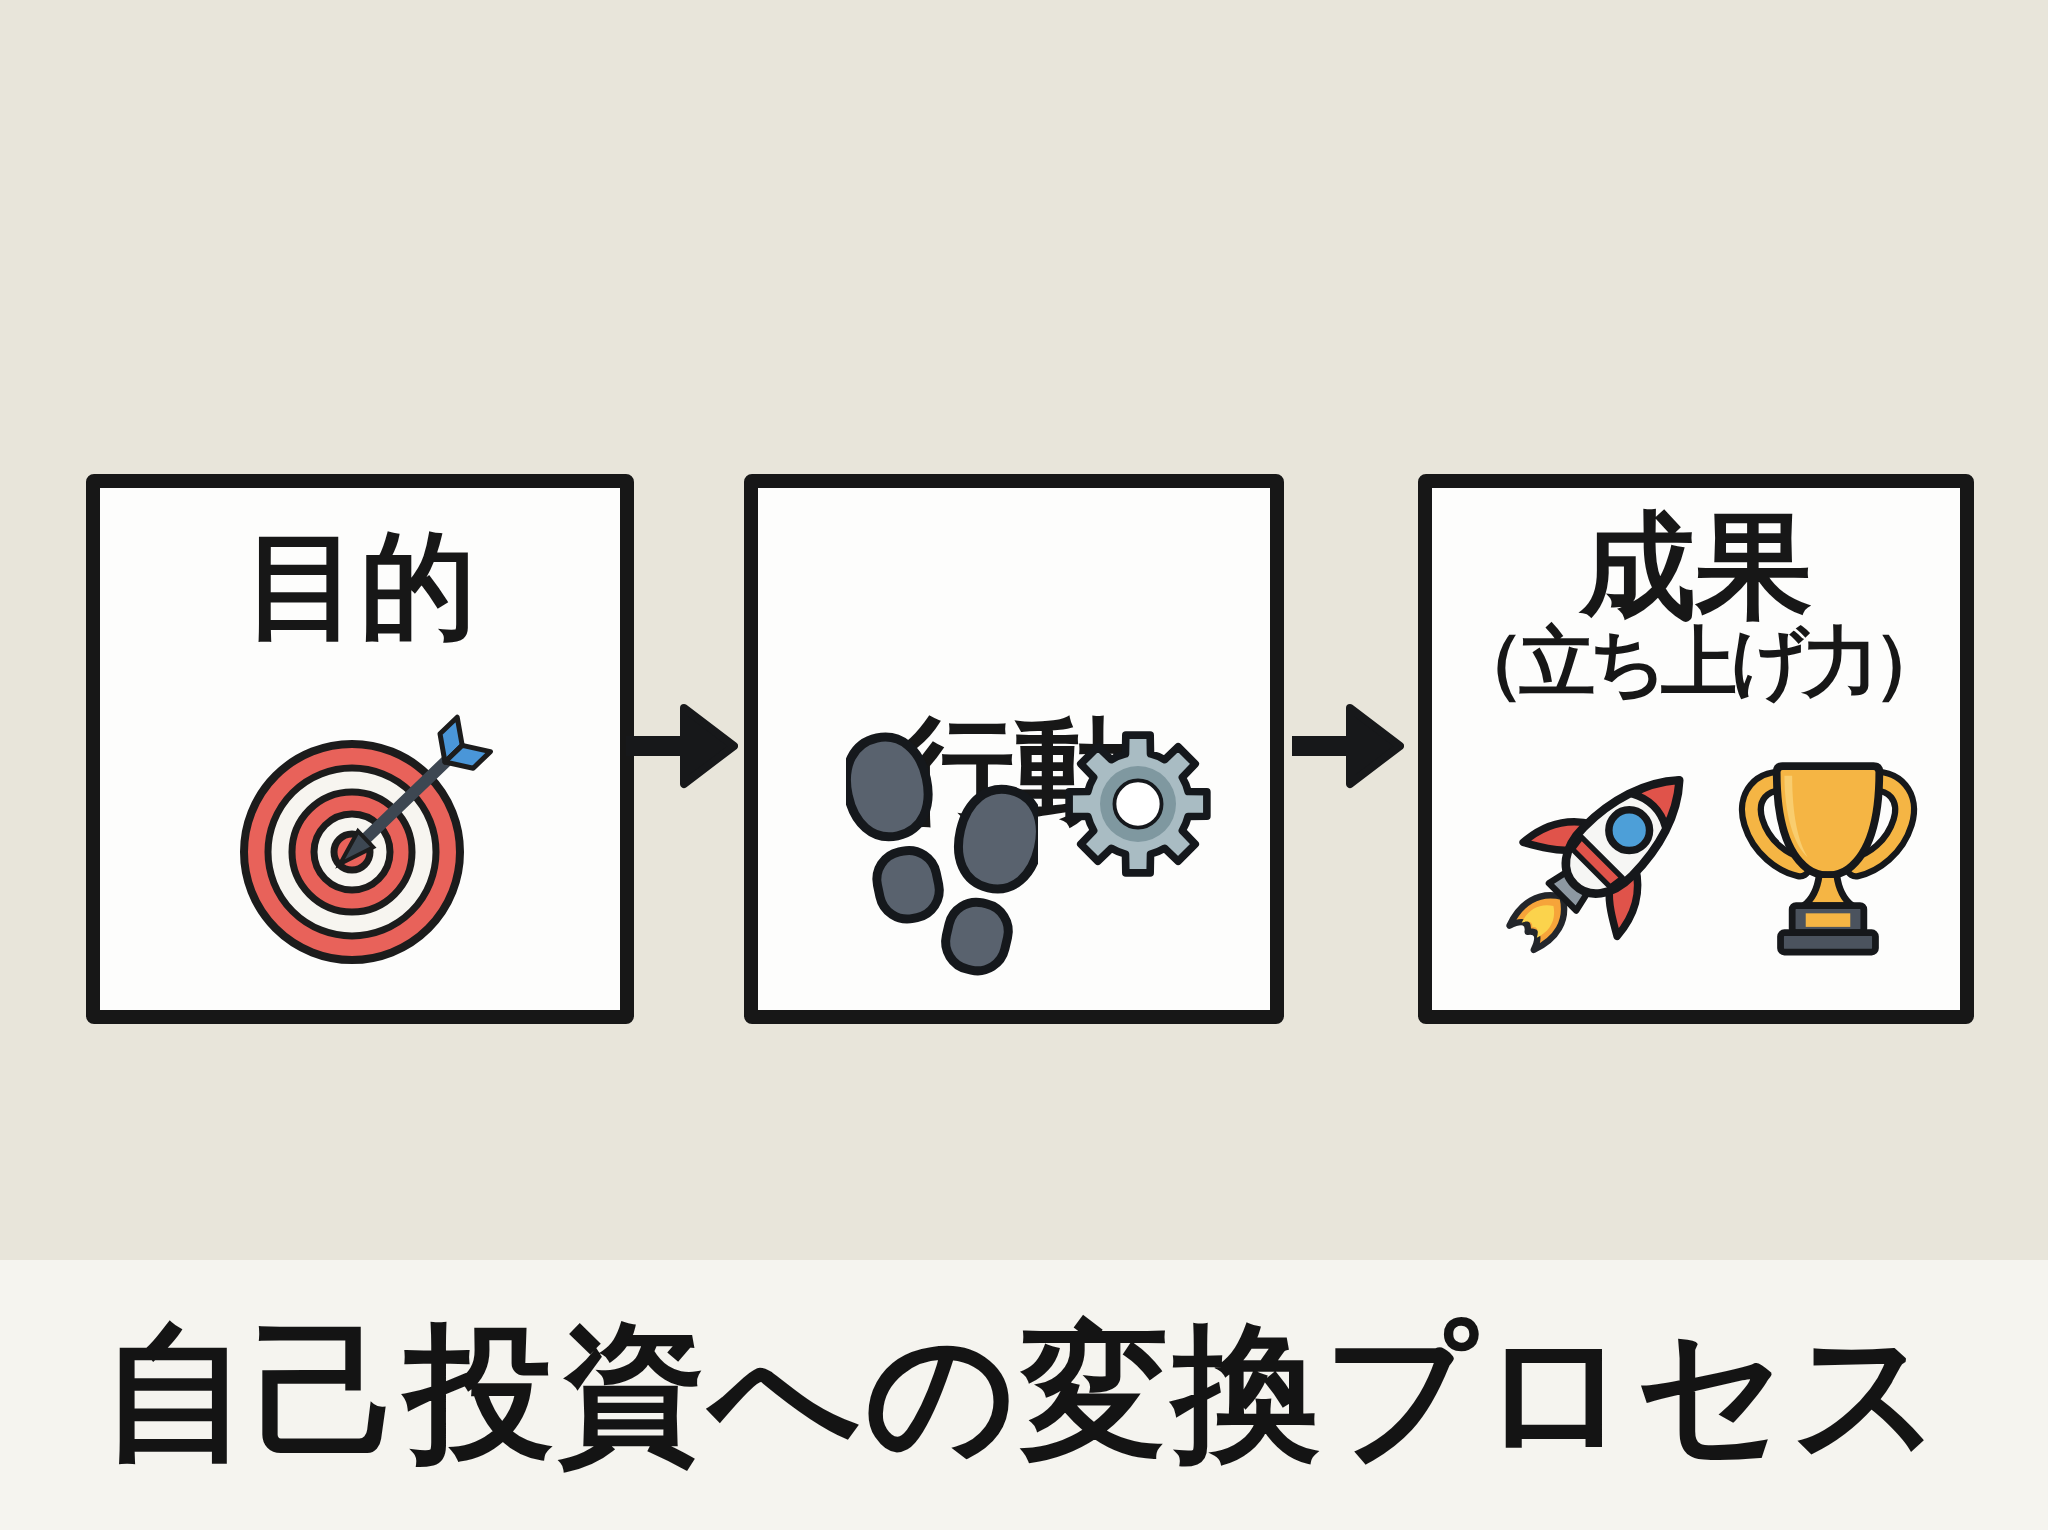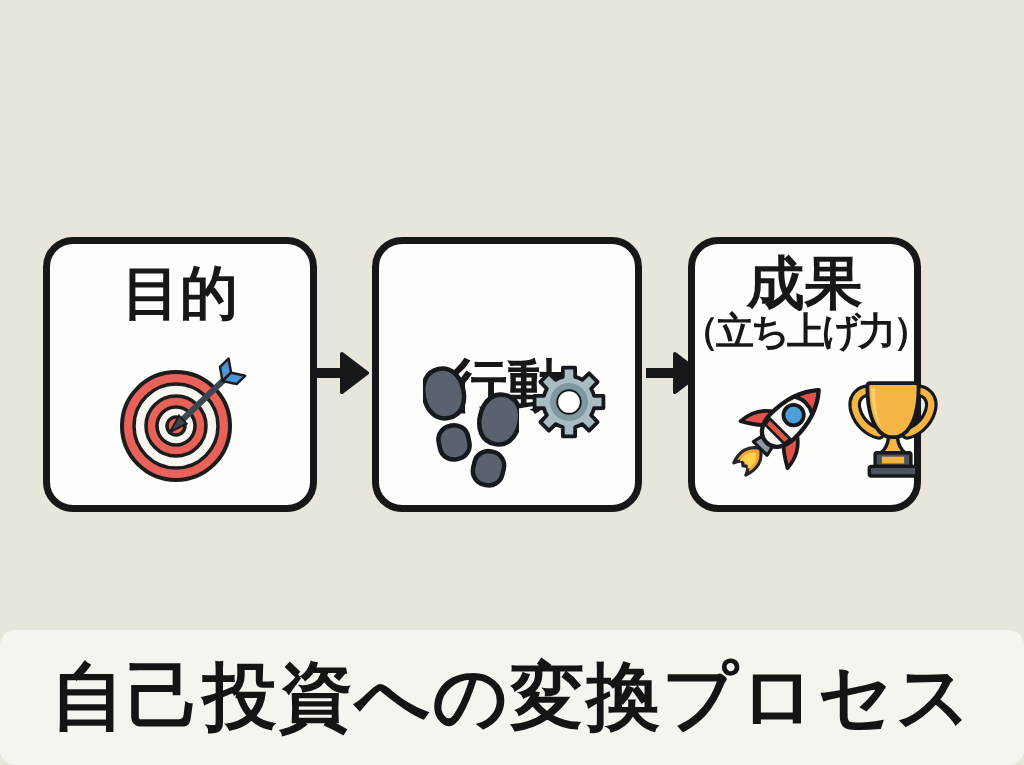--- a/index.html
+++ b/index.html
@@ -12,28 +12,28 @@
     position: relative;
     width: 1024px; height: 765px;
     background: #e8e5da;
   }
   .step-box {
     position: absolute;
     top: 237px;
     height: 275px;
     background: #fdfdfc;
     border: 7px solid #171717;
-    border-radius: 30px;
+    border-radius: 4px;
     display: flex;
     flex-direction: column;
     align-items: center;
   }
   .box-purpose { left: 43px;  width: 274px; }
   .box-action  { left: 372px; width: 270px; justify-content: center; }
-  .box-outcome { left: 688px; width: 233px; }
+  .box-outcome { left: 709px; width: 278px; }
   .box-title {
     margin-top: 20px;
     font-size: 58px;
     font-weight: 900;
     line-height: 1.0;
     color: #171717;
     letter-spacing: 0px;
     white-space: nowrap;
   }
   .box-outcome .box-title { margin-top: 10px; }
@@ -55,21 +55,20 @@
   .arrow-1 { left: 311px; }
   .arrow-2 { left: 644px; }
   .banner {
     position: absolute;
     left: 0; top: 630px;
     width: 1024px; height: 135px;
     background: #f5f4ef;
     display: flex;
     align-items: center;
     justify-content: center;
-    border-radius: 15px;
   }
   .banner-title {
     font-size: 74px;
     font-weight: 900;
     color: #141414;
     letter-spacing: 2px;
     white-space: nowrap;
   }
 </style>
 </head>

